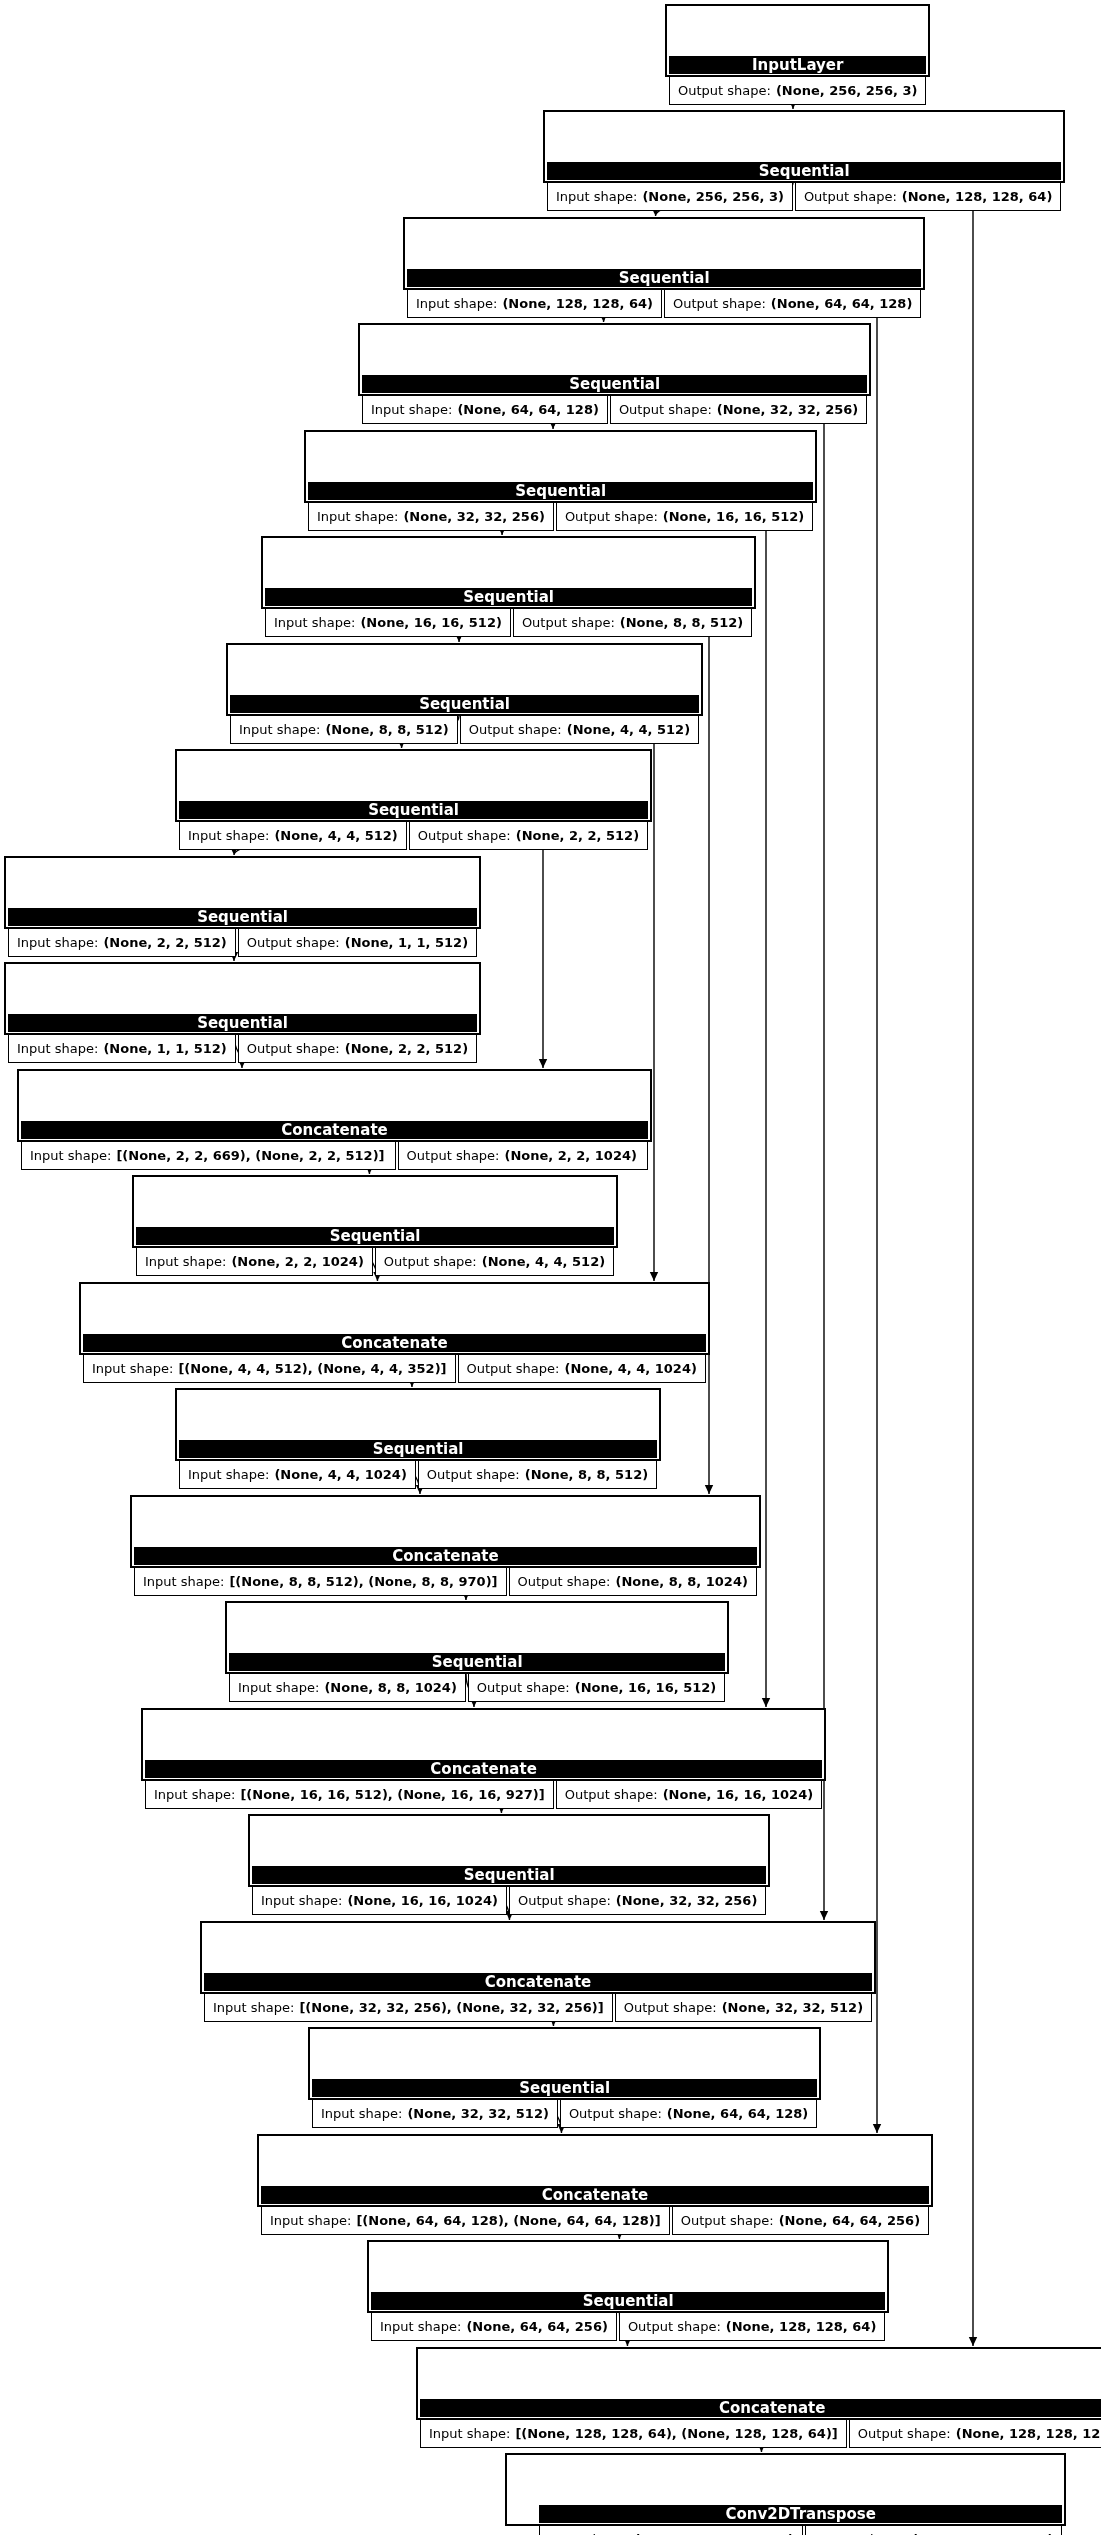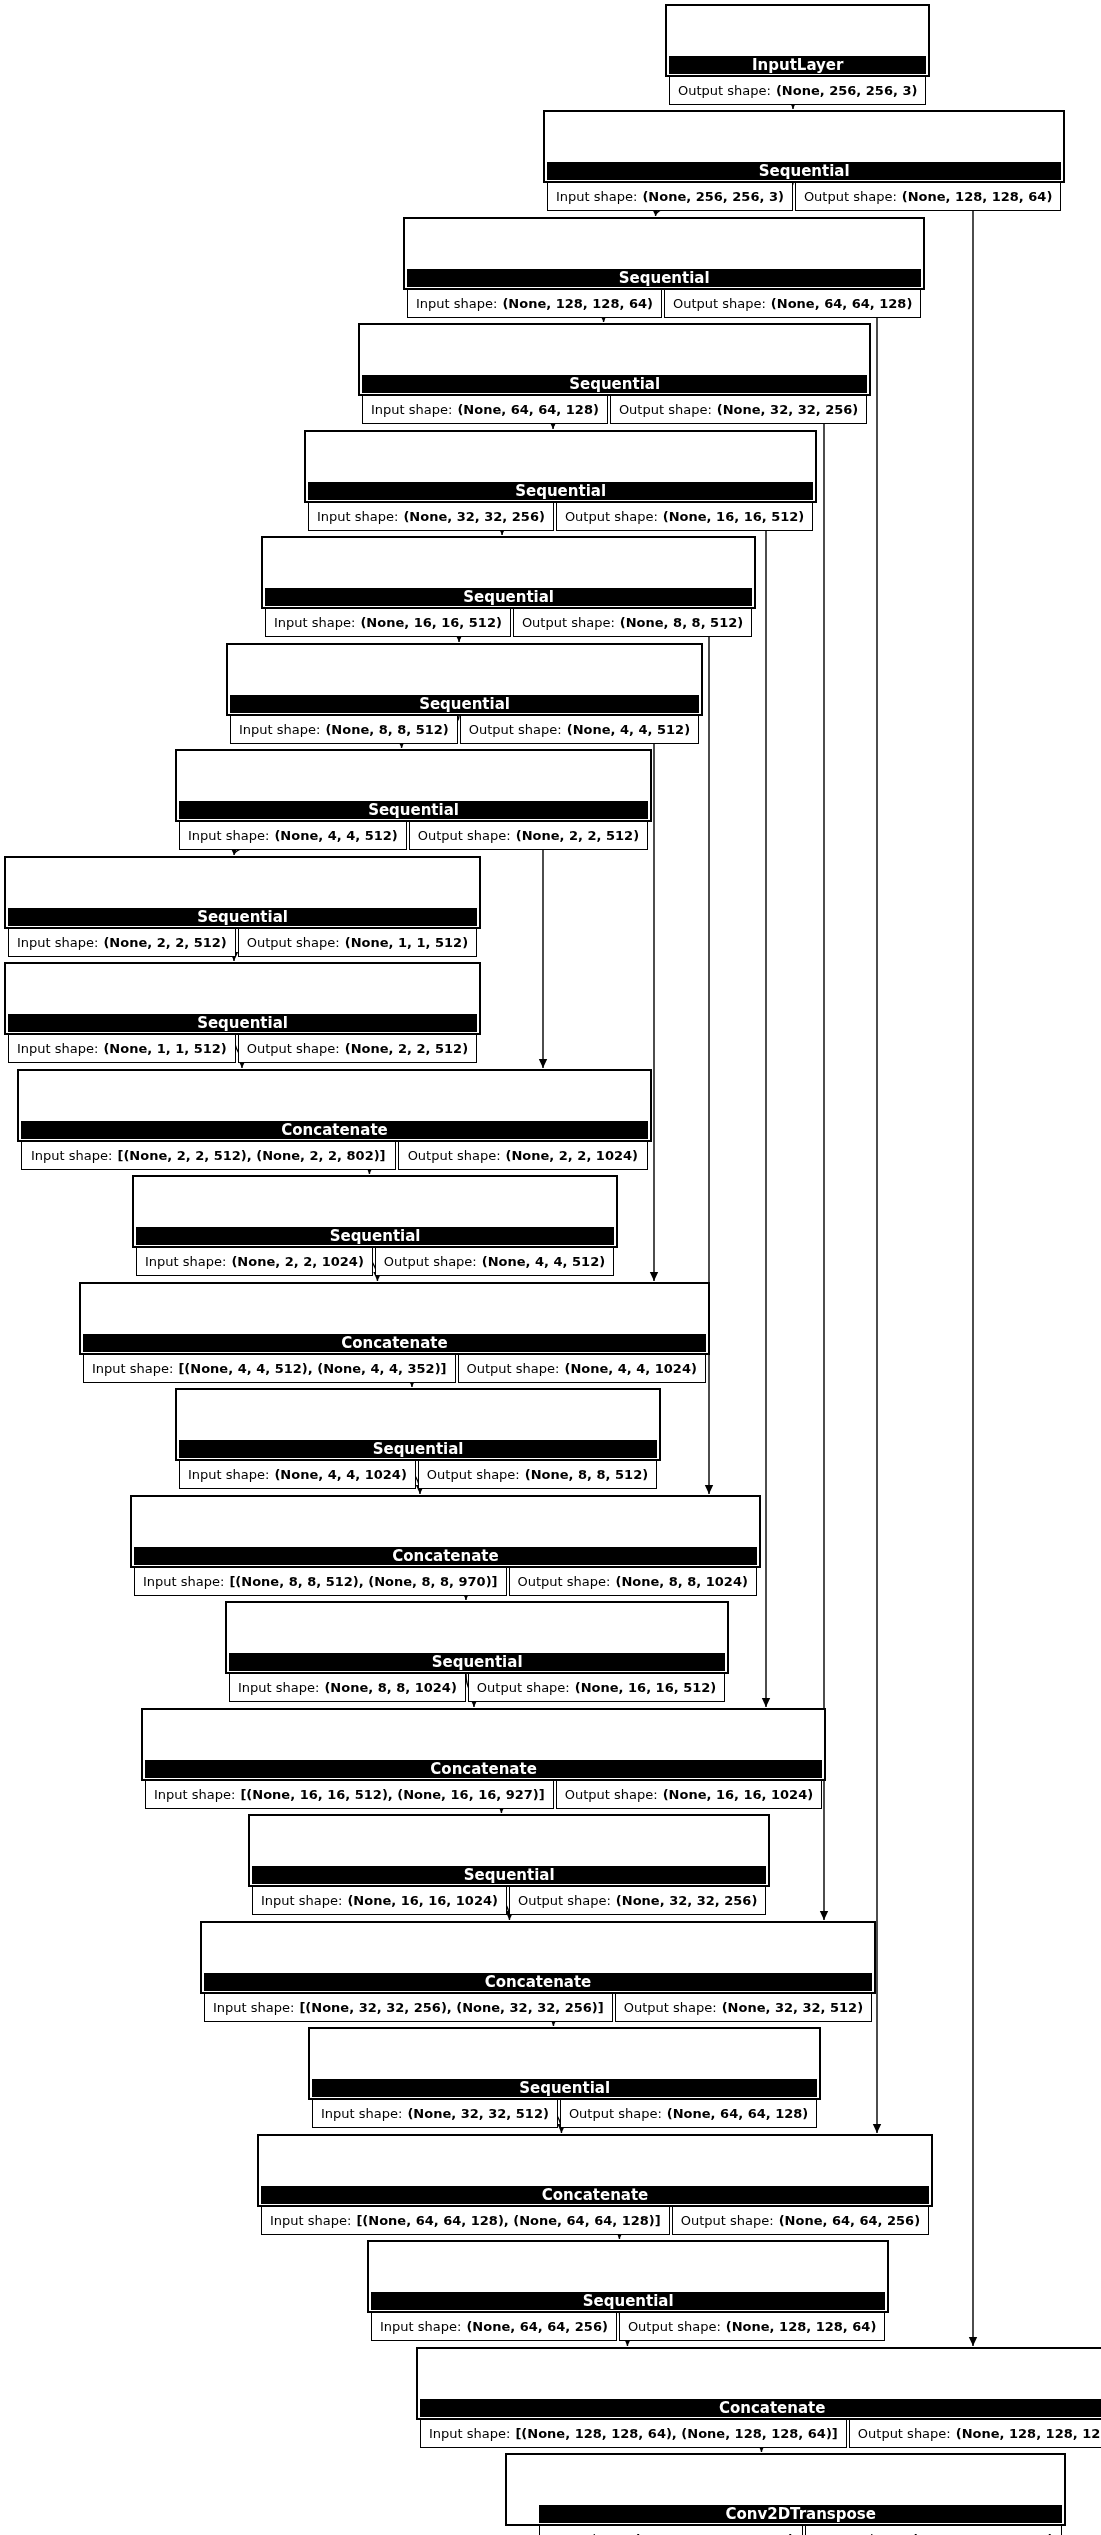--- a/index.html
+++ b/index.html
@@ -43,21 +43,21 @@
     height:29px;
     flex:0 0 auto;
   }
   .cell{
     box-sizing:border-box;
     border:1px solid #000;
     background:#fff;
     flex:1 1 auto;
     display:flex;
     align-items:center;
-    justify-content:center;
+    justify-content:flex-start;
     font-size:13px;
     color:#000;
     white-space:nowrap;
     padding:0 8px;
   }
   .cell b{font-weight:bold;}
   .cell .lbl{margin-right:5px;}
 </style>
 </head>
 <body>
@@ -228,21 +228,21 @@
           <span class="lbl">Output shape:</span>
           <b class="val">(None, 2, 2, 512)</b>
         </div>
       </div>
     </div>
     <div class="node" style="left: 17px; top: 1069px; min-width: 635px;">
       <div class="node-title">Concatenate</div>
       <div class="node-body">
         <div class="cell input-cell">
           <span class="lbl">Input shape:</span>
-          <b class="val">[(None, 2, 2, 512), (None, 2, 2, 802)]</b>
+          <b class="val">[(None, 2, 2, 669), (None, 2, 2, 512)]</b>
         </div>
         <div class="cell output-cell">
           <span class="lbl">Output shape:</span>
           <b class="val">(None, 2, 2, 1024)</b>
         </div>
       </div>
     </div>
     <div class="node" style="left: 132px; top: 1175px; min-width: 475px;">
       <div class="node-title">Sequential</div>
       <div class="node-body">

